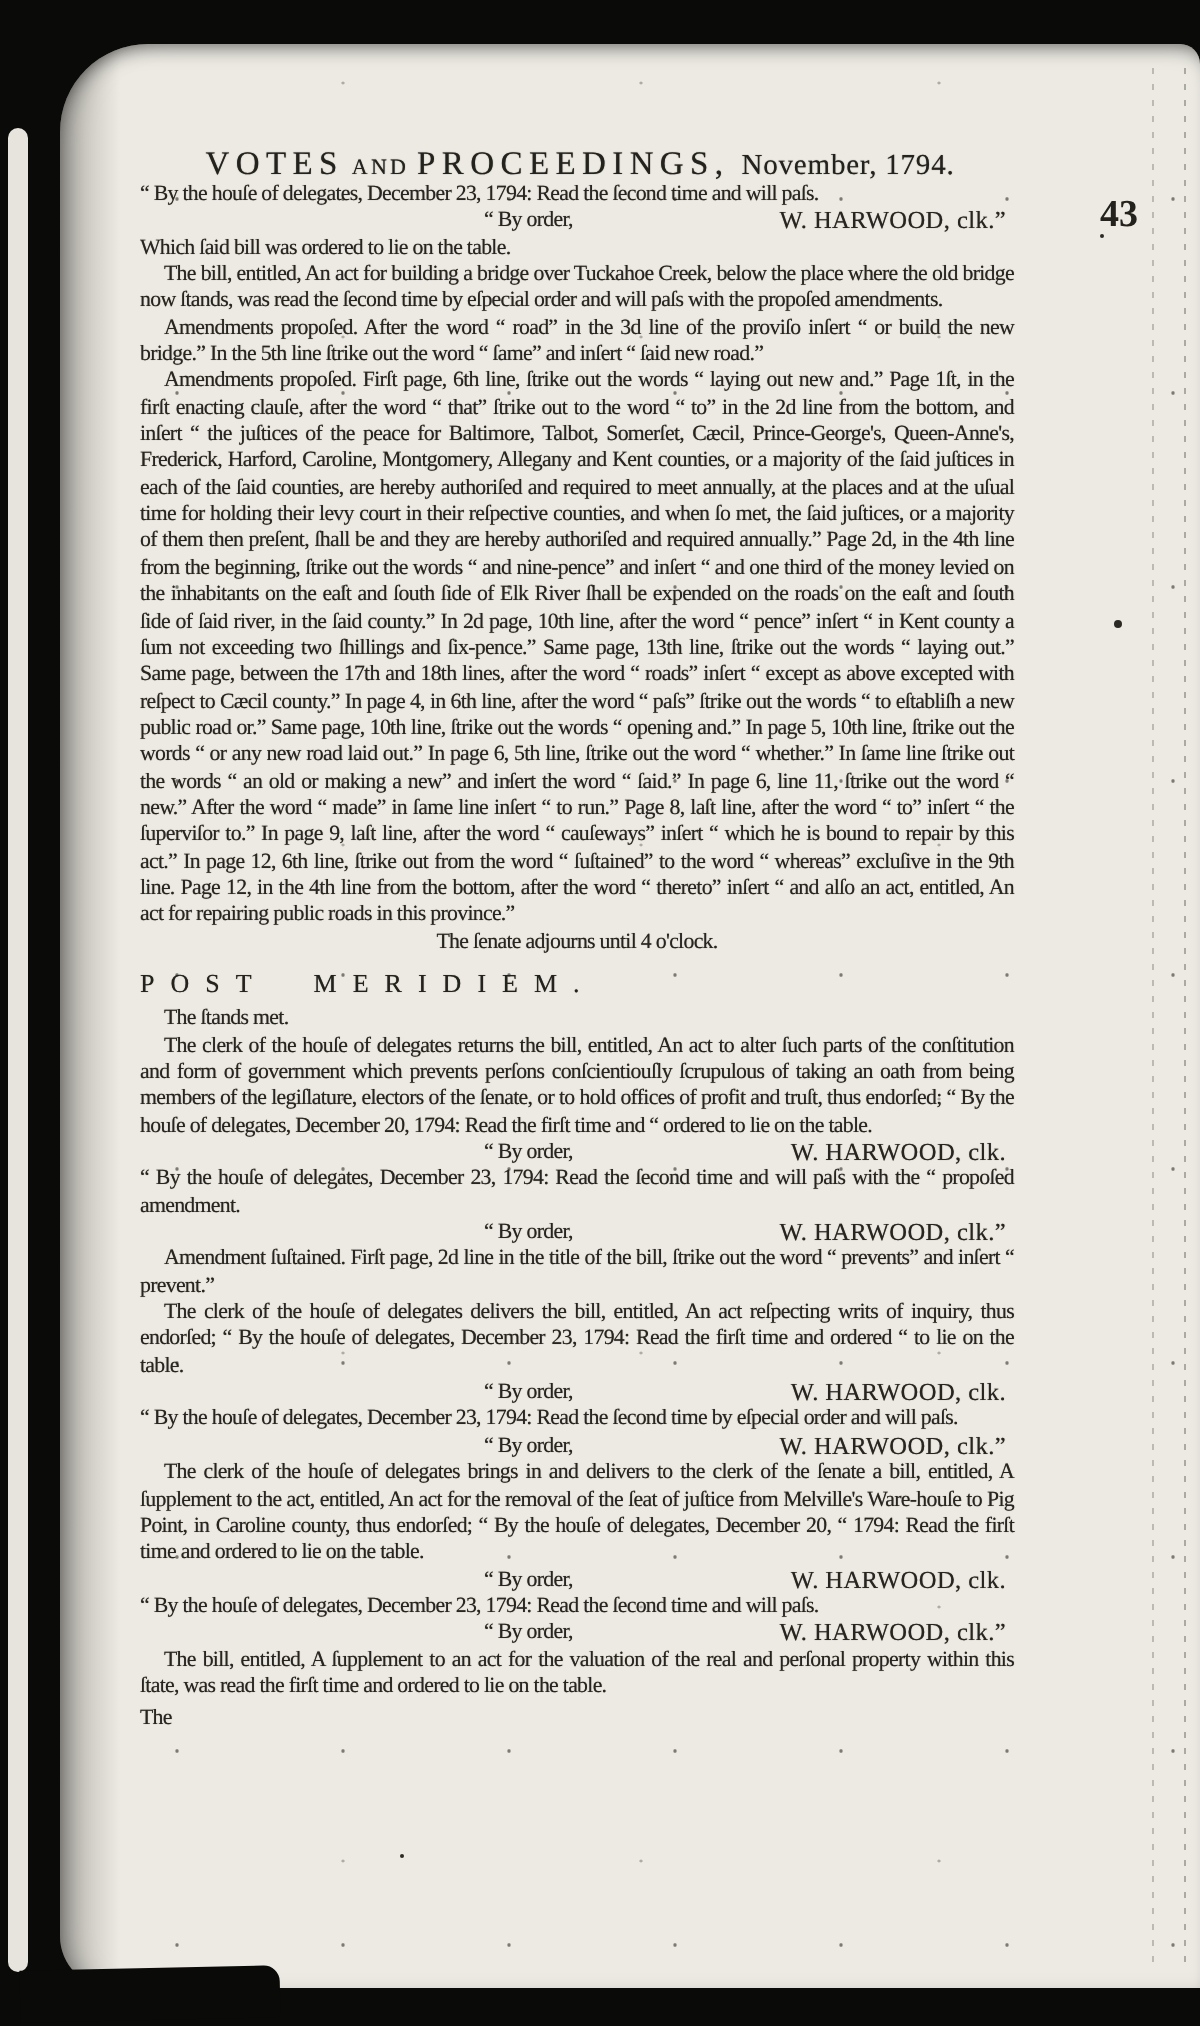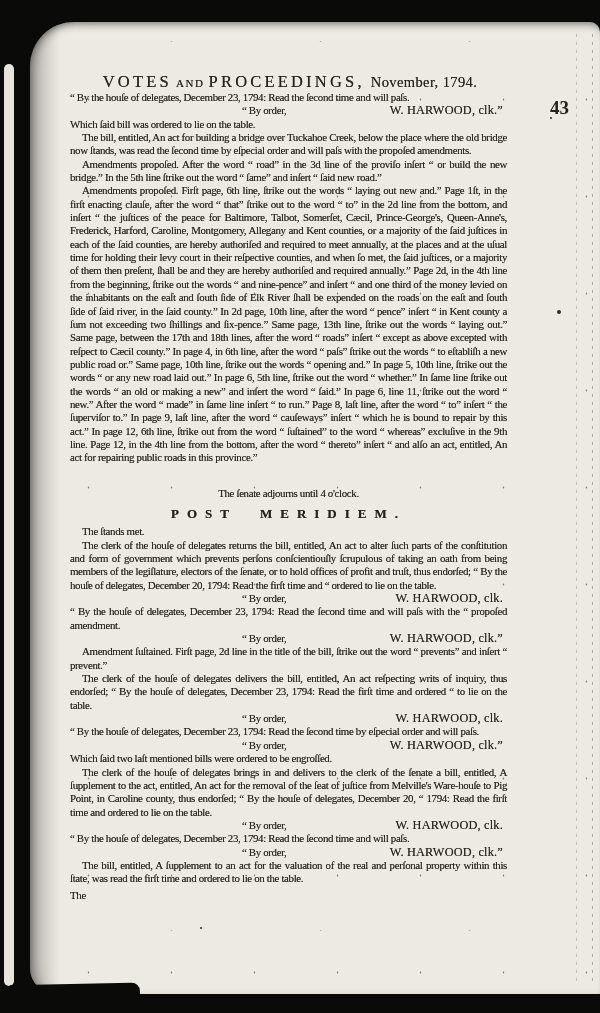--- a/index.html
+++ b/index.html
@@ -38,23 +38,23 @@
 
   
   .col{position:absolute;left:40px;top:69px;width:437px;color:#282520;
        font-size:10.9px;line-height:13.35px;letter-spacing:-0.35px;
        text-shadow:0 0 .4px rgba(40,36,30,.65);}
   .para{text-align:justify;}
   .para.ind{text-indent:12px;}
   .order{display:flex;justify-content:space-between;align-items:flex-start;
          padding-left:172px;padding-right:4px;}
   .order .clk{font-size:12.3px;letter-spacing:.2px;white-space:nowrap;}
-  .centerline{text-align:center;margin-top:22px;}
-  .heading{text-align:center;font-size:13px;letter-spacing:8px;word-spacing:12px;
-           margin:7px 0 5px;color:#24221d;font-weight:bold;}
+  .centerline{text-align:center;}
+  .heading{font-size:13px;letter-spacing:8px;word-spacing:12px;
+           margin:7px 0 5px;color:#24221d;}
   .catchword{text-align:left;padding-right:12px;margin-top:3px;}
 </style>
 </head>
 <body>
 
 <div class="stage">
   <div class="leaf-strip"></div>
 
   <div class="page">
     <div class="edge-line a"></div>
@@ -98,21 +98,20 @@
         <div class="para ind">The clerk of the houſe of delegates delivers the bill, entitled, An act reſpecting writs of inquiry, thus endorſed; “ By the houſe of delegates, December 23, 1794: Read the firſt time and ordered “ to lie on the table.</div>
         <div class="order">
           <span>“ By order,</span>
           <span class="clk">W. HARWOOD, clk.</span>
         </div>
         <div class="para">“ By the houſe of delegates, December 23, 1794: Read the ſecond time by eſpecial order and will paſs.</div>
         <div class="order">
           <span>“ By order,</span>
           <span class="clk">W. HARWOOD, clk.”</span>
         </div>
-        <div class="para">Which ſaid two laſt mentioned bills were ordered to be engroſſed.</div>
         <div class="para ind">The clerk of the houſe of delegates brings in and delivers to the clerk of the ſenate a bill, entitled, A ſupplement to the act, entitled, An act for the removal of the ſeat of juſtice from Melville's Ware-houſe to Pig Point, in Caroline county, thus endorſed; “ By the houſe of delegates, December 20, “ 1794: Read the firſt time and ordered to lie on the table.</div>
         <div class="order">
           <span>“ By order,</span>
           <span class="clk">W. HARWOOD, clk.</span>
         </div>
         <div class="para">“ By the houſe of delegates, December 23, 1794: Read the ſecond time and will paſs.</div>
         <div class="order">
           <span>“ By order,</span>
           <span class="clk">W. HARWOOD, clk.”</span>
         </div>

